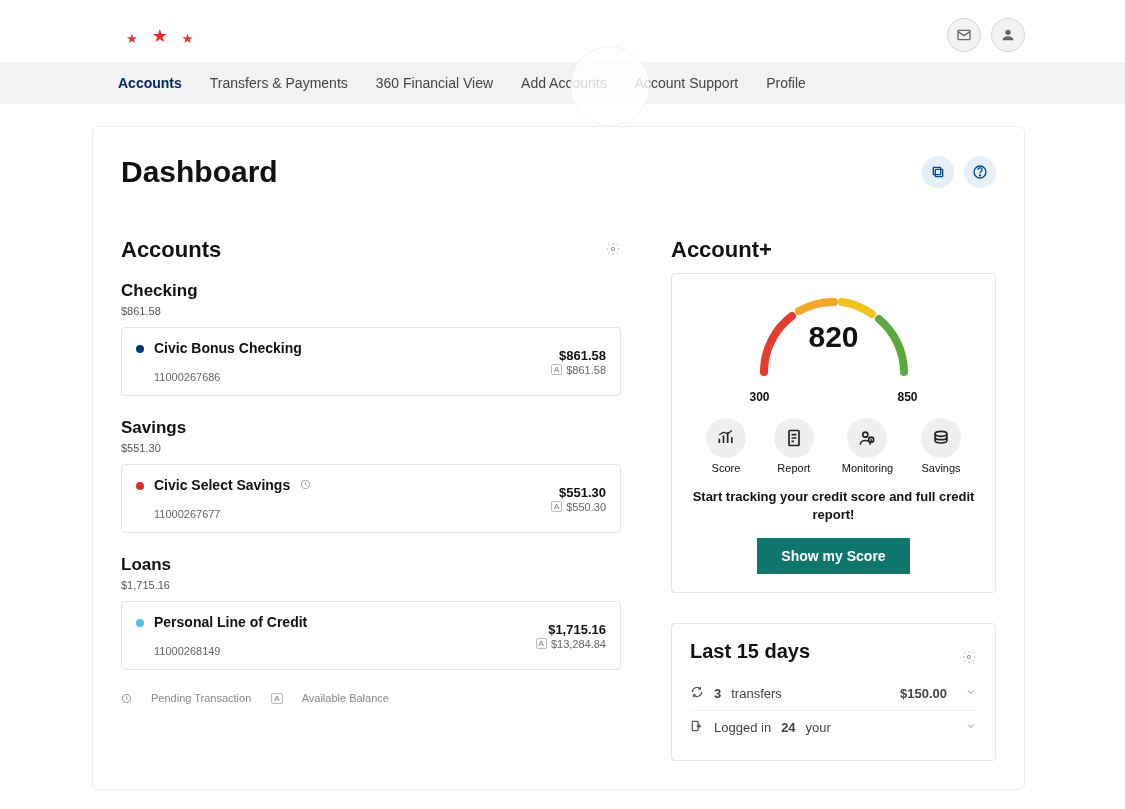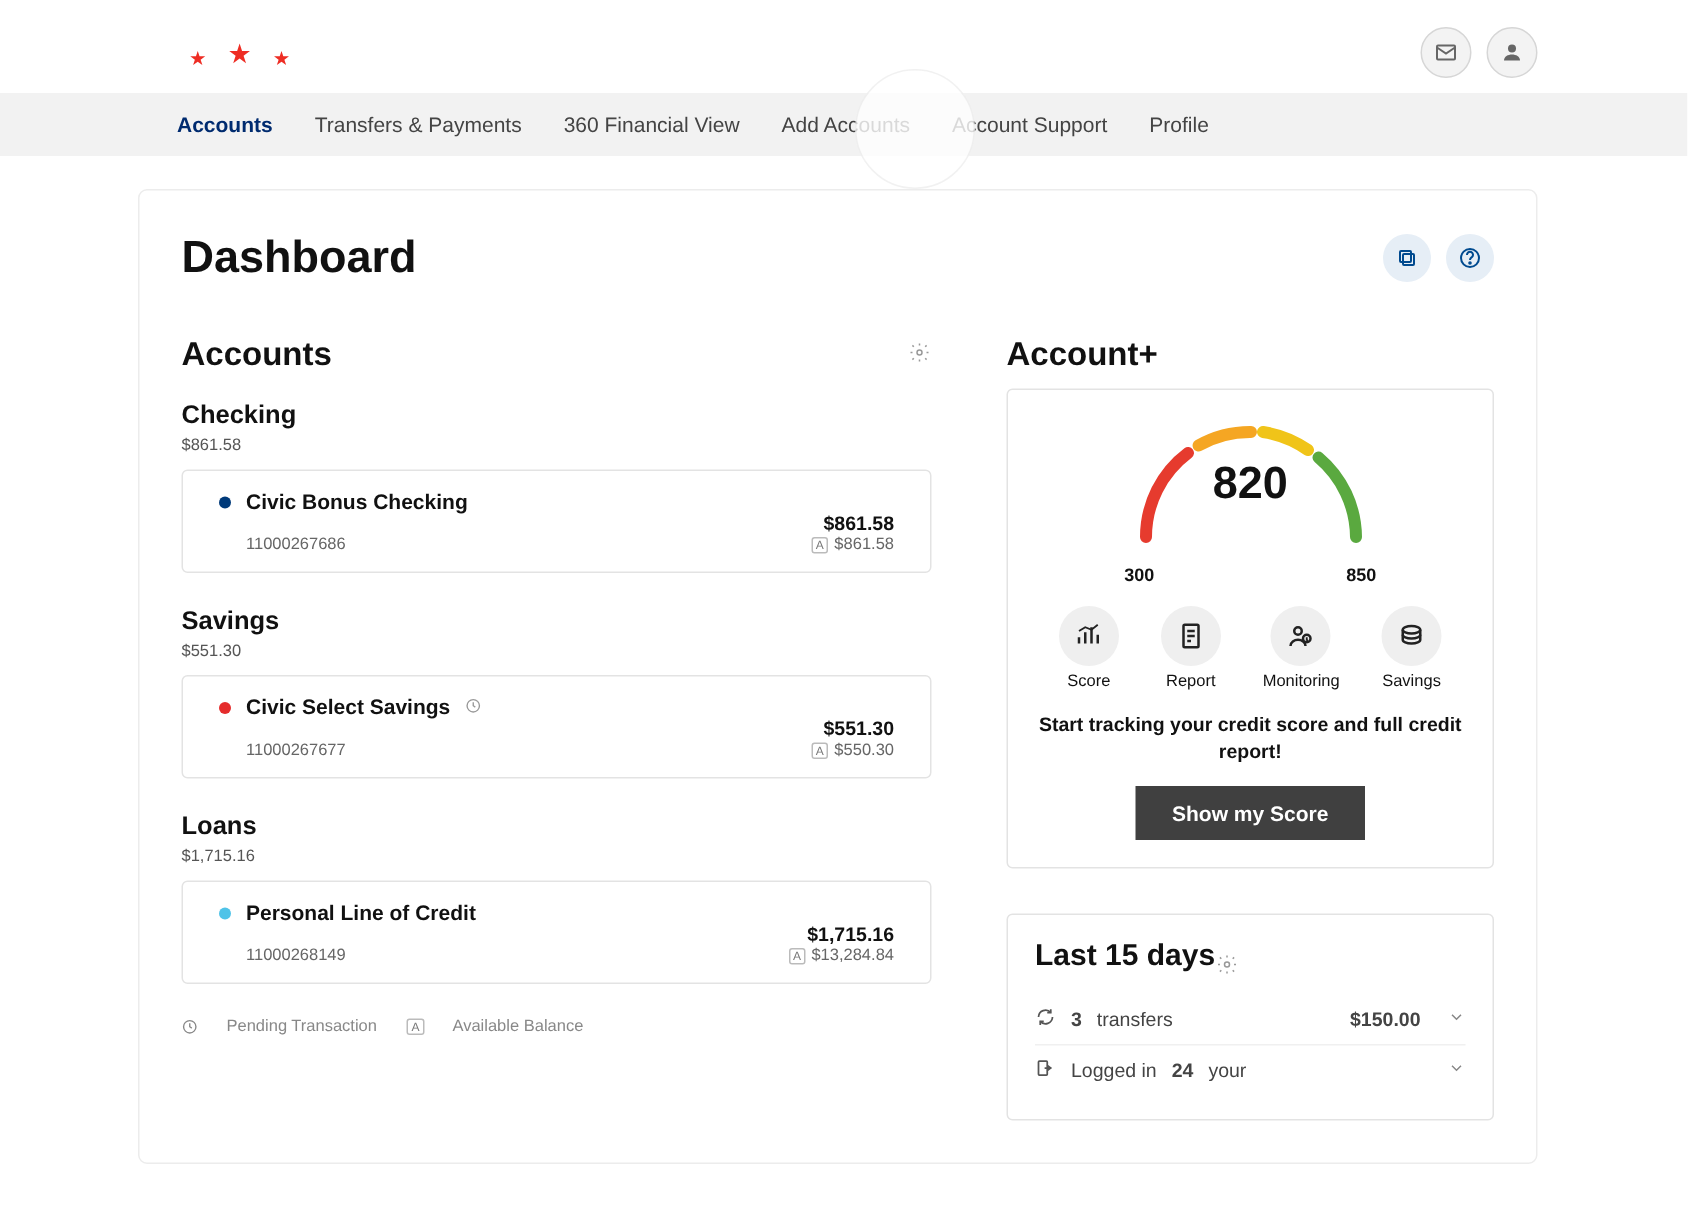--- a/index.html
+++ b/index.html
@@ -12,33 +12,33 @@
 .logo-text{font-size:36px;font-weight:700;letter-spacing:0}
 .logo-reg{font-size:12px;vertical-align:top;margin-left:1px}
 .header-actions{display:flex;gap:10px;align-items:center}
 .hdr-btn{width:34px;height:34px;border-radius:50%;border:1px solid #d6d6d6;background:#f3f3f3;display:flex;align-items:center;justify-content:center;cursor:pointer;color:#666}
 .nav{background:#f2f2f2;padding:0 118px;display:flex;gap:28px;position:relative}
 .nav-item{padding:13px 0;font-size:14px;color:#444;cursor:pointer}
 .nav-item.active{color:#002b6f;font-weight:700}
 .nav-highlight{position:absolute;width:80px;height:80px;border-radius:50%;background:#fff;border:1px solid #eee;top:-16px;left:570px;opacity:0.8}
 .page{padding:22px 100px 22px 92px}
 .card{border:1px solid #ececec;border-radius:6px;padding:28px 28px}
-.dash-head{display:flex;justify-content:space-between;align-items:center;margin-bottom:34px}
+.dash-head{display:flex;justify-content:space-between;align-items:center;margin-bottom:48px}
 .dash-title{font-size:30px;font-weight:800}
 .dash-icons{display:flex;gap:10px}
 .iconbtn{width:32px;height:32px;border-radius:50%;background:#e6eef6;display:flex;align-items:center;justify-content:center;cursor:pointer;color:#004a8f}
 .columns{display:flex;gap:50px}
 .left{flex:0 0 500px}
 .right{flex:1}
 .section-head{display:flex;justify-content:space-between;align-items:center;margin-bottom:18px}
 .section-title{font-size:22px;font-weight:700}
 .gear{color:#999;cursor:pointer;font-size:14px}
 .group-title{font-size:17px;font-weight:700;margin-bottom:4px}
 .group-total{font-size:11px;color:#555;margin-bottom:10px}
-.acct{border:1px solid #e3e3e3;border-radius:4px;padding:12px 24px;display:flex;justify-content:space-between;align-items:flex-end;margin-bottom:22px;cursor:pointer}
+.acct{border:1px solid #e3e3e3;border-radius:4px;padding:12px 14px;display:flex;justify-content:space-between;align-items:center;margin-bottom:22px;cursor:pointer}
 .acct-left{display:flex;gap:10px;align-items:flex-start}
 .dot{width:8px;height:8px;border-radius:50%;margin-top:5px;flex-shrink:0}
 .dot-navy{background:#003a7a}
 .dot-red{background:#e52c2c}
 .dot-blue{background:#4fc3e8}
 .acct-name{font-size:14px;font-weight:700}
 .acct-num{font-size:11px;color:#666;margin-top:15px}
 .acct-right{text-align:right}
 .acct-bal{font-size:13px;font-weight:700}
 .acct-avail{font-size:11px;color:#666;margin-top:1px;display:flex;align-items:center;justify-content:flex-end;gap:4px}
@@ -49,24 +49,24 @@
 .myscore{border:1px solid #e3e3e3;border-radius:4px;padding:18px 20px;text-align:center;margin-bottom:30px}
 .gauge{position:relative;width:180px;height:90px;margin:0 auto 8px}
 .gauge svg{width:180px;height:90px}
 .gauge-num{position:absolute;top:28px;left:0;right:0;font-size:30px;font-weight:800}
 .gauge-labels{display:flex;justify-content:space-between;width:180px;margin:0 auto 14px;font-size:12px;font-weight:600;padding:0 6px}
 .score-actions{display:flex;justify-content:space-around;margin-bottom:14px}
 .score-item{display:flex;flex-direction:column;align-items:center;gap:4px;cursor:pointer}
 .score-circle{width:40px;height:40px;border-radius:50%;background:#efefef;display:flex;align-items:center;justify-content:center}
 .score-label{font-size:11px;font-weight:400}
 .score-text{font-size:13px;font-weight:700;margin-bottom:14px;line-height:1.4}
-.score-btn{background:#404040;color:#fff;border:none;padding:10px 24px;font-size:14px;font-weight:700;cursor:pointer}
+.score-btn{background:#0f766e;color:#fff;border:none;padding:10px 24px;font-size:14px;font-weight:700;cursor:pointer}
 .last15{border:1px solid #e3e3e3;border-radius:4px;padding:16px 18px}
 .last15-title{font-size:20px;font-weight:700;margin-bottom:14px}
-.last15-head{display:flex;align-items:center}
+.last15-head{display:flex;justify-content:space-between;align-items:center}
 .last15-row{display:flex;align-items:center;gap:10px;padding:8px 0;font-size:13px;color:#444;border-top:1px solid #f0f0f0}
 .last15-row:first-of-type{border-top:none}
 .last15-row .num{font-weight:700}
 .last15-amt{margin-left:auto;font-weight:700;margin-right:8px}
 .chev{color:#888;cursor:pointer}
 .ic{width:16px;height:16px}
 </style>
 </head>
 <body>
 

